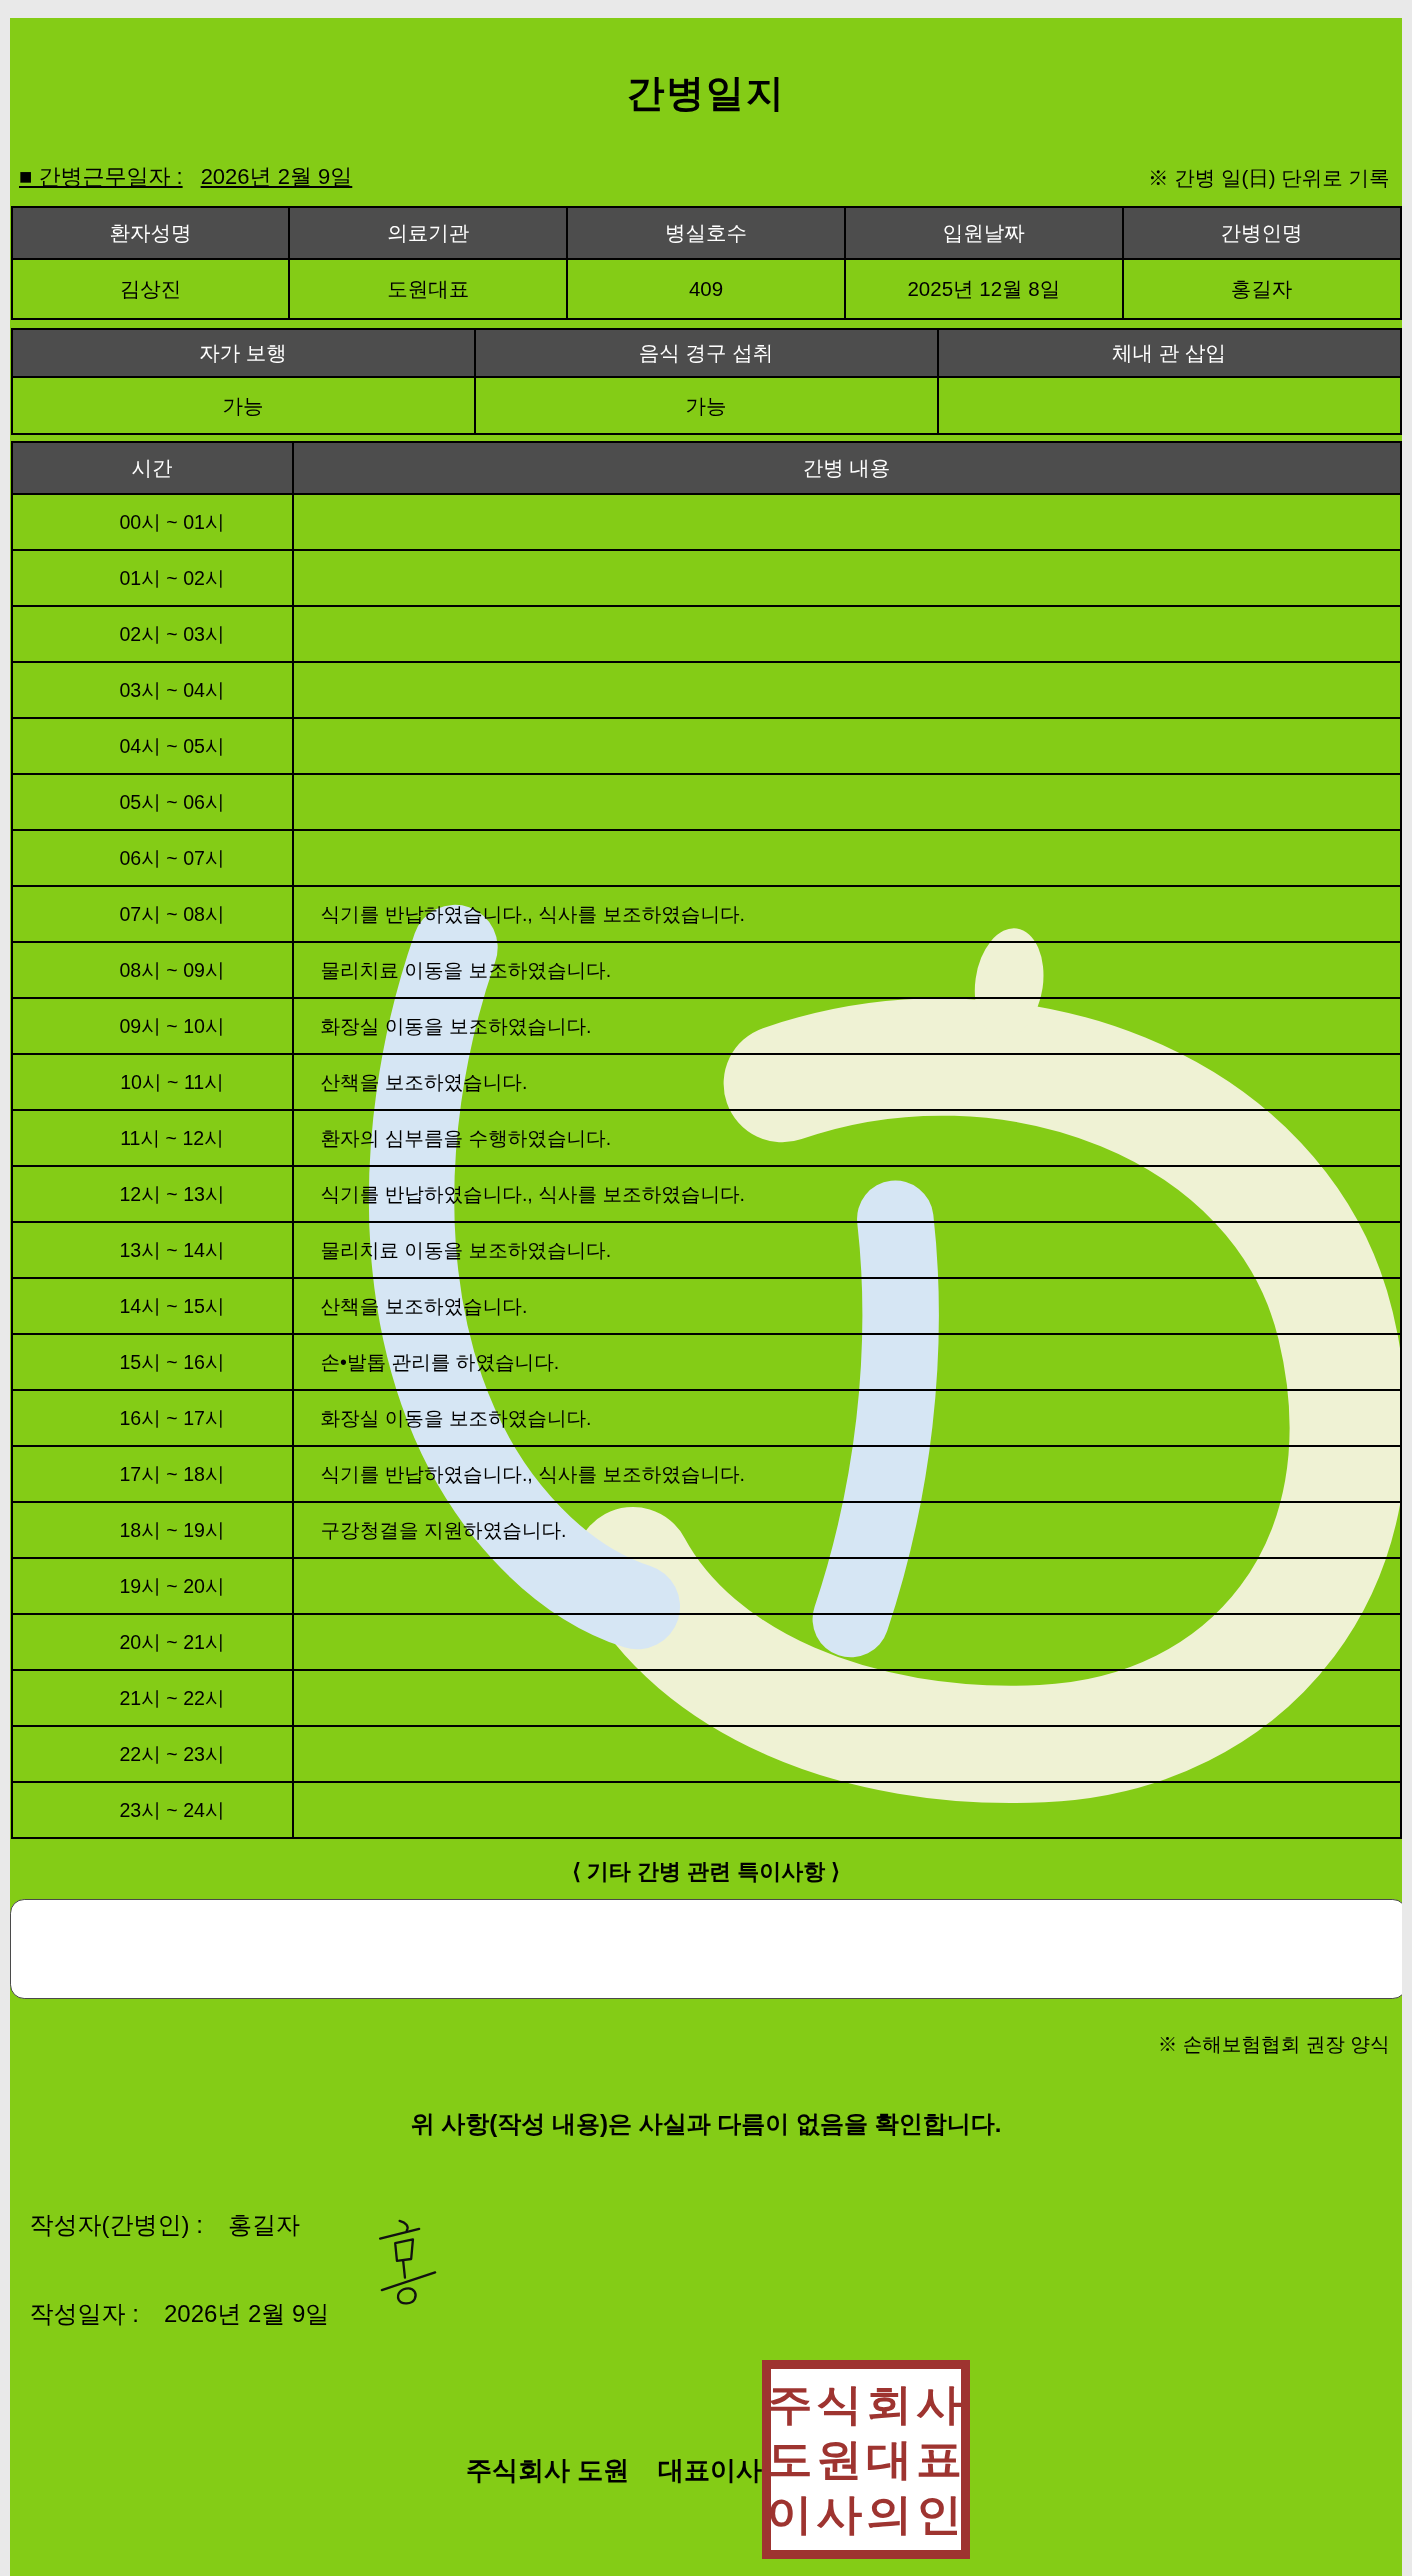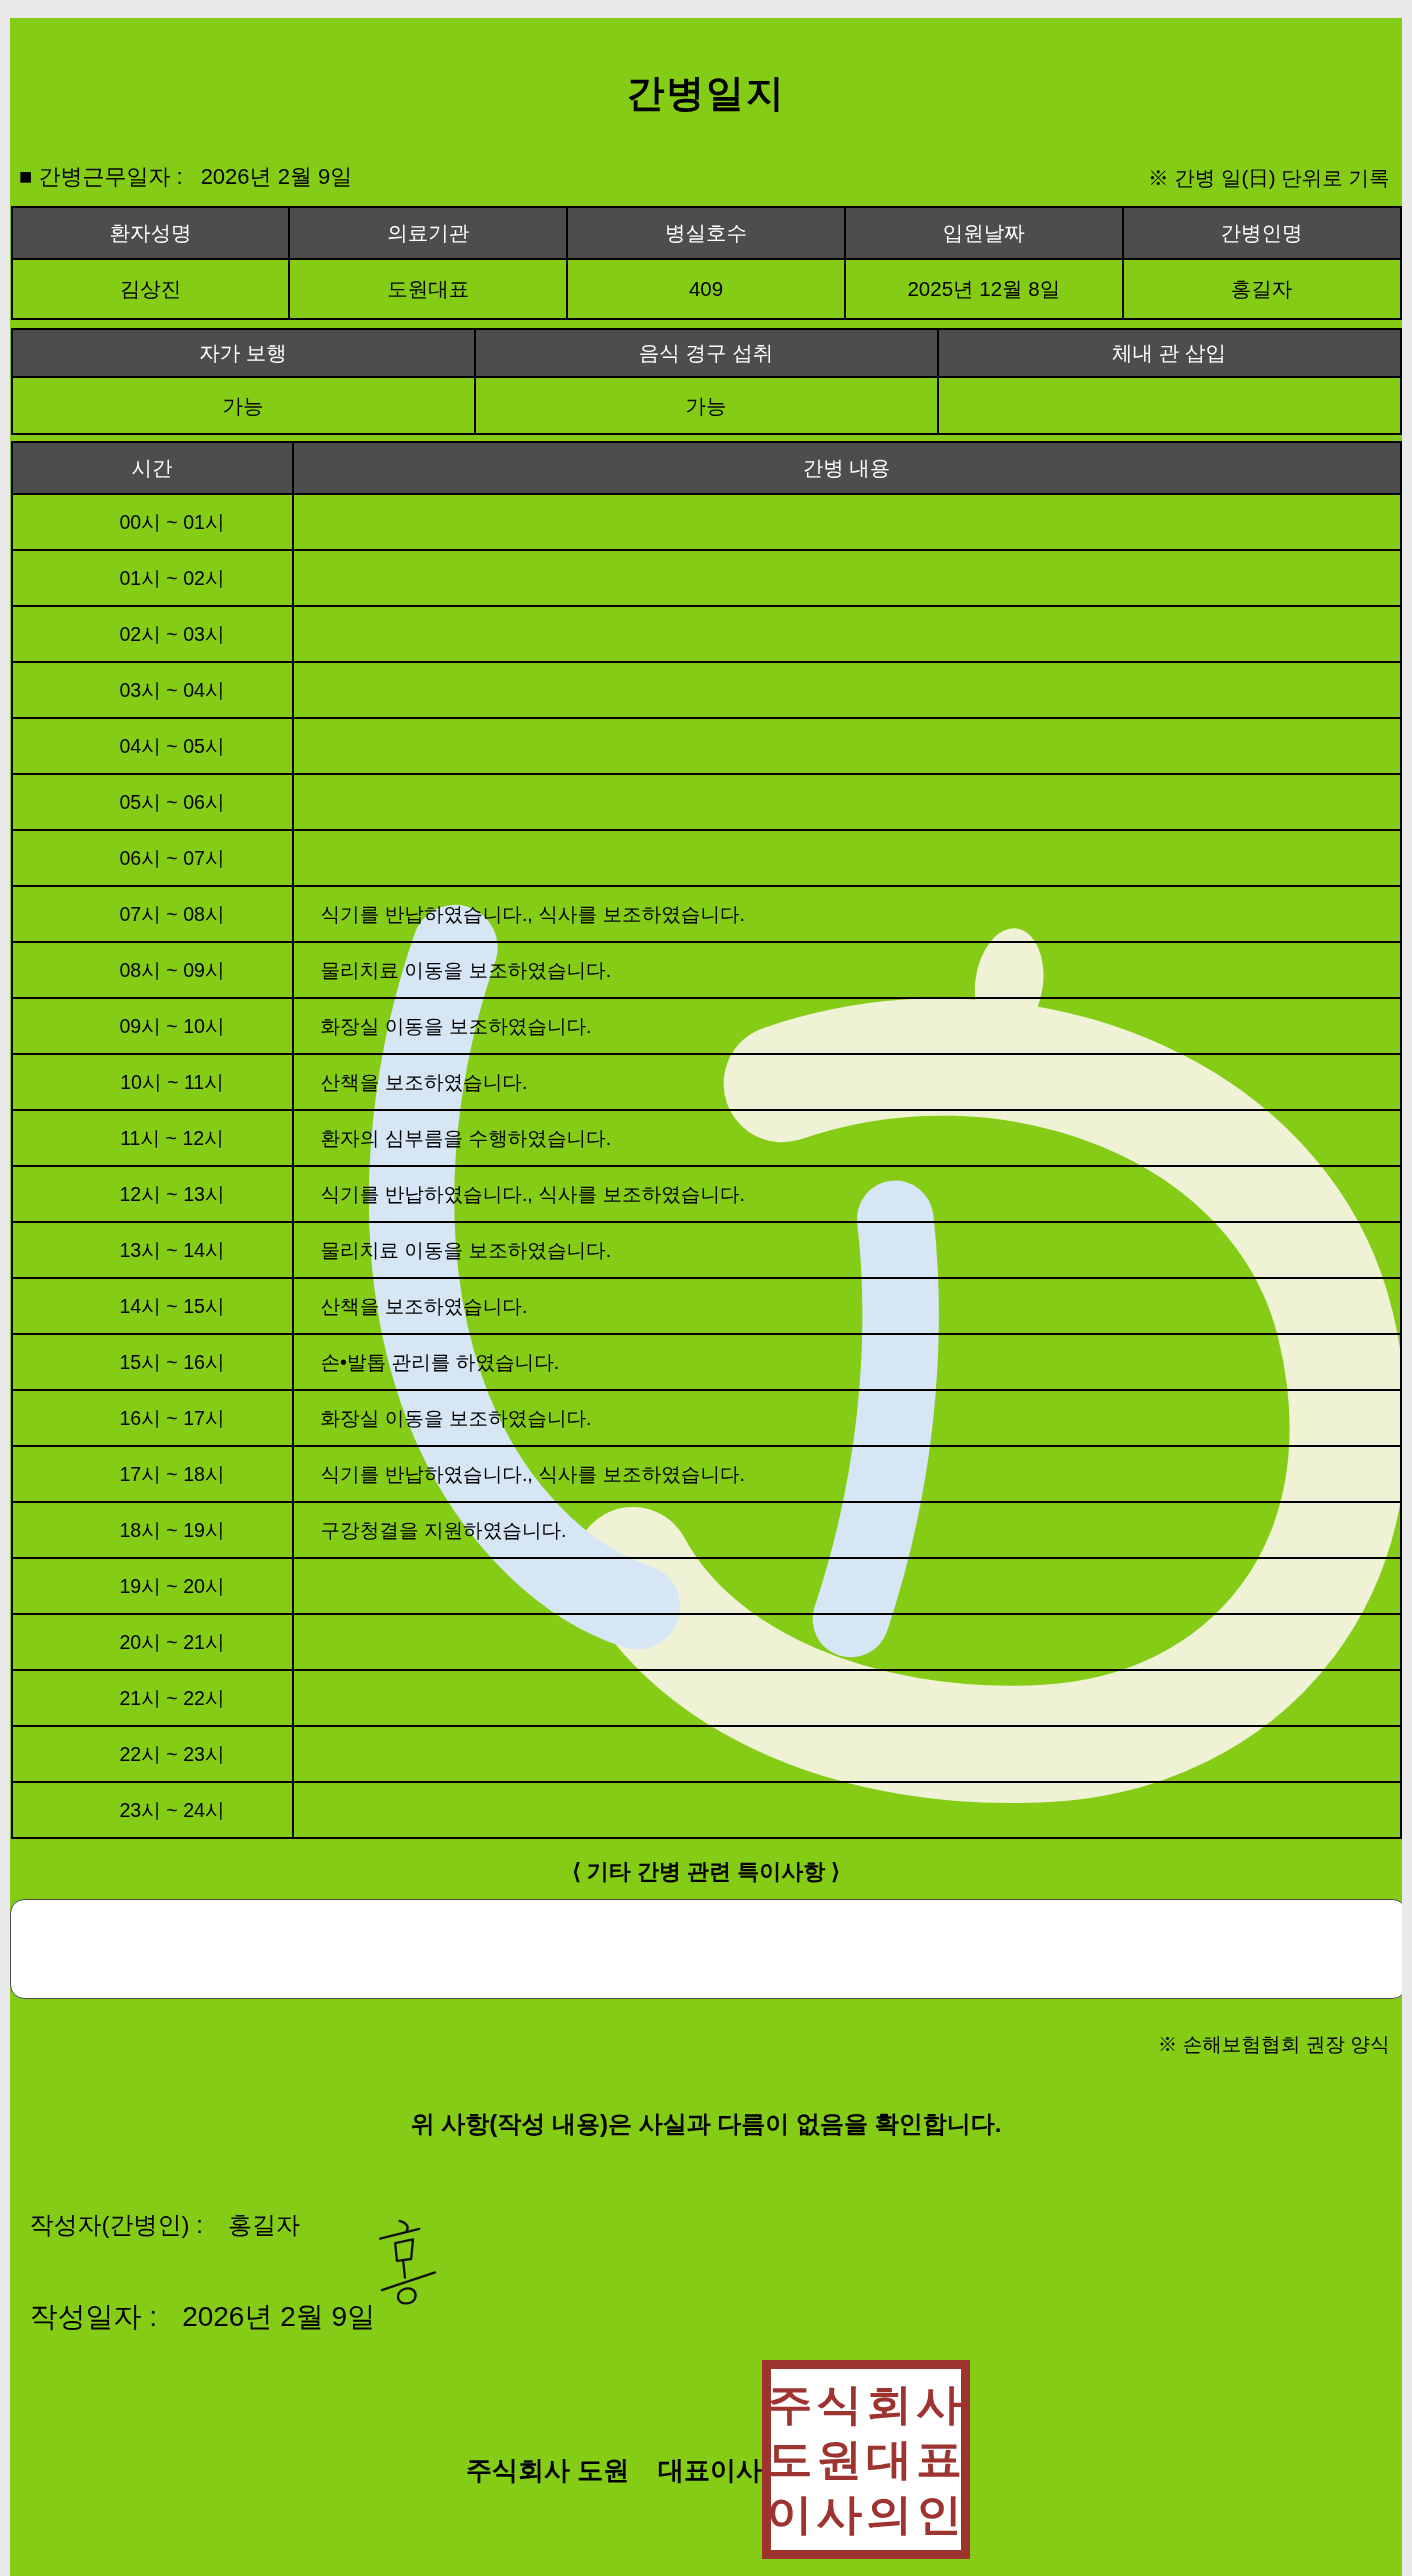--- a/index.html
+++ b/index.html
@@ -9,21 +9,21 @@
     background:#84cc16; font-family:"Liberation Sans", sans-serif; color:#000;
     overflow:hidden;
   }
   .watermark-svg { position:absolute; left:0; top:0; z-index:0; }
   .content-layer { position:relative; z-index:1; }
   .overlay { position:absolute; z-index:2; }
 
   .doc-title { margin:0; padding-top:50px; text-align:center; font-size:38px; font-weight:700; letter-spacing:1.8px; }
 
   .meta-row { display:flex; justify-content:space-between; align-items:flex-end; margin:43px 12.5px 0 9px; }
-  .meta-left { font-size:22px; }
+  .meta-left { font-size:22px;text-decoration:underline; }
   .meta-left .val { margin-left:18px; }
   .meta-right { font-size:20.5px; }
 
   table { border-collapse:collapse; table-layout:fixed; width:1391px; margin-left:auto; margin-right:auto; background:transparent; }
   th, td { border:2.7px solid #000; text-align:center; font-size:20.5px; padding:0; overflow:hidden; }
   th { background:#4d4d4d; color:#fff; font-weight:400; }
   td { background:transparent; }
 
   .info-table  { margin-top:14.2px; }
   .info-table th { height:52px; }
@@ -37,21 +37,21 @@
   .care-table th { height:52px; }
   .care-table td.time-cell { height:56px; font-size:19.6px;padding-left:40px; }
   .care-table td.content-cell { text-align:left; padding:0 10.7px 0 27px; font-size:19.6px; }
 
   .notes-heading { margin-top:18px; text-align:center; font-size:22px; font-weight:700; }
   .notes-box { margin:11.6px auto 0; width:1397px; height:100px; border:1.8px solid #4a4a4a; border-radius:14.2px; background:#fff; }
   .form-note { margin:32px 12.5px 0 0; text-align:right; font-size:19.6px; }
   .confirmation { margin-top:50px; text-align:center; font-size:24px; font-weight:700; }
   .writer-row { margin:69px 0 0 19.6px; font-size:24px; }
   .writer-row .name { margin-left:25px; }
-  .date-row { margin:57px 0 0 19.6px; font-size:28px; }
+  .date-row { margin:57px 0 0 19.6px; font-size:24px; }
   .date-row .val { margin-left:25px; }
 
   .company-line { left:456px; top:2435px; font-size:26px; font-weight:700; white-space:pre; }
 
   .stamp {
     left:752px; top:2342px; width:208px; height:199px;
     border:9.8px solid #9e3430; background:#fff;
     display:flex; flex-direction:column; justify-content:center; align-items:center;
   }
   .stamp-row {

